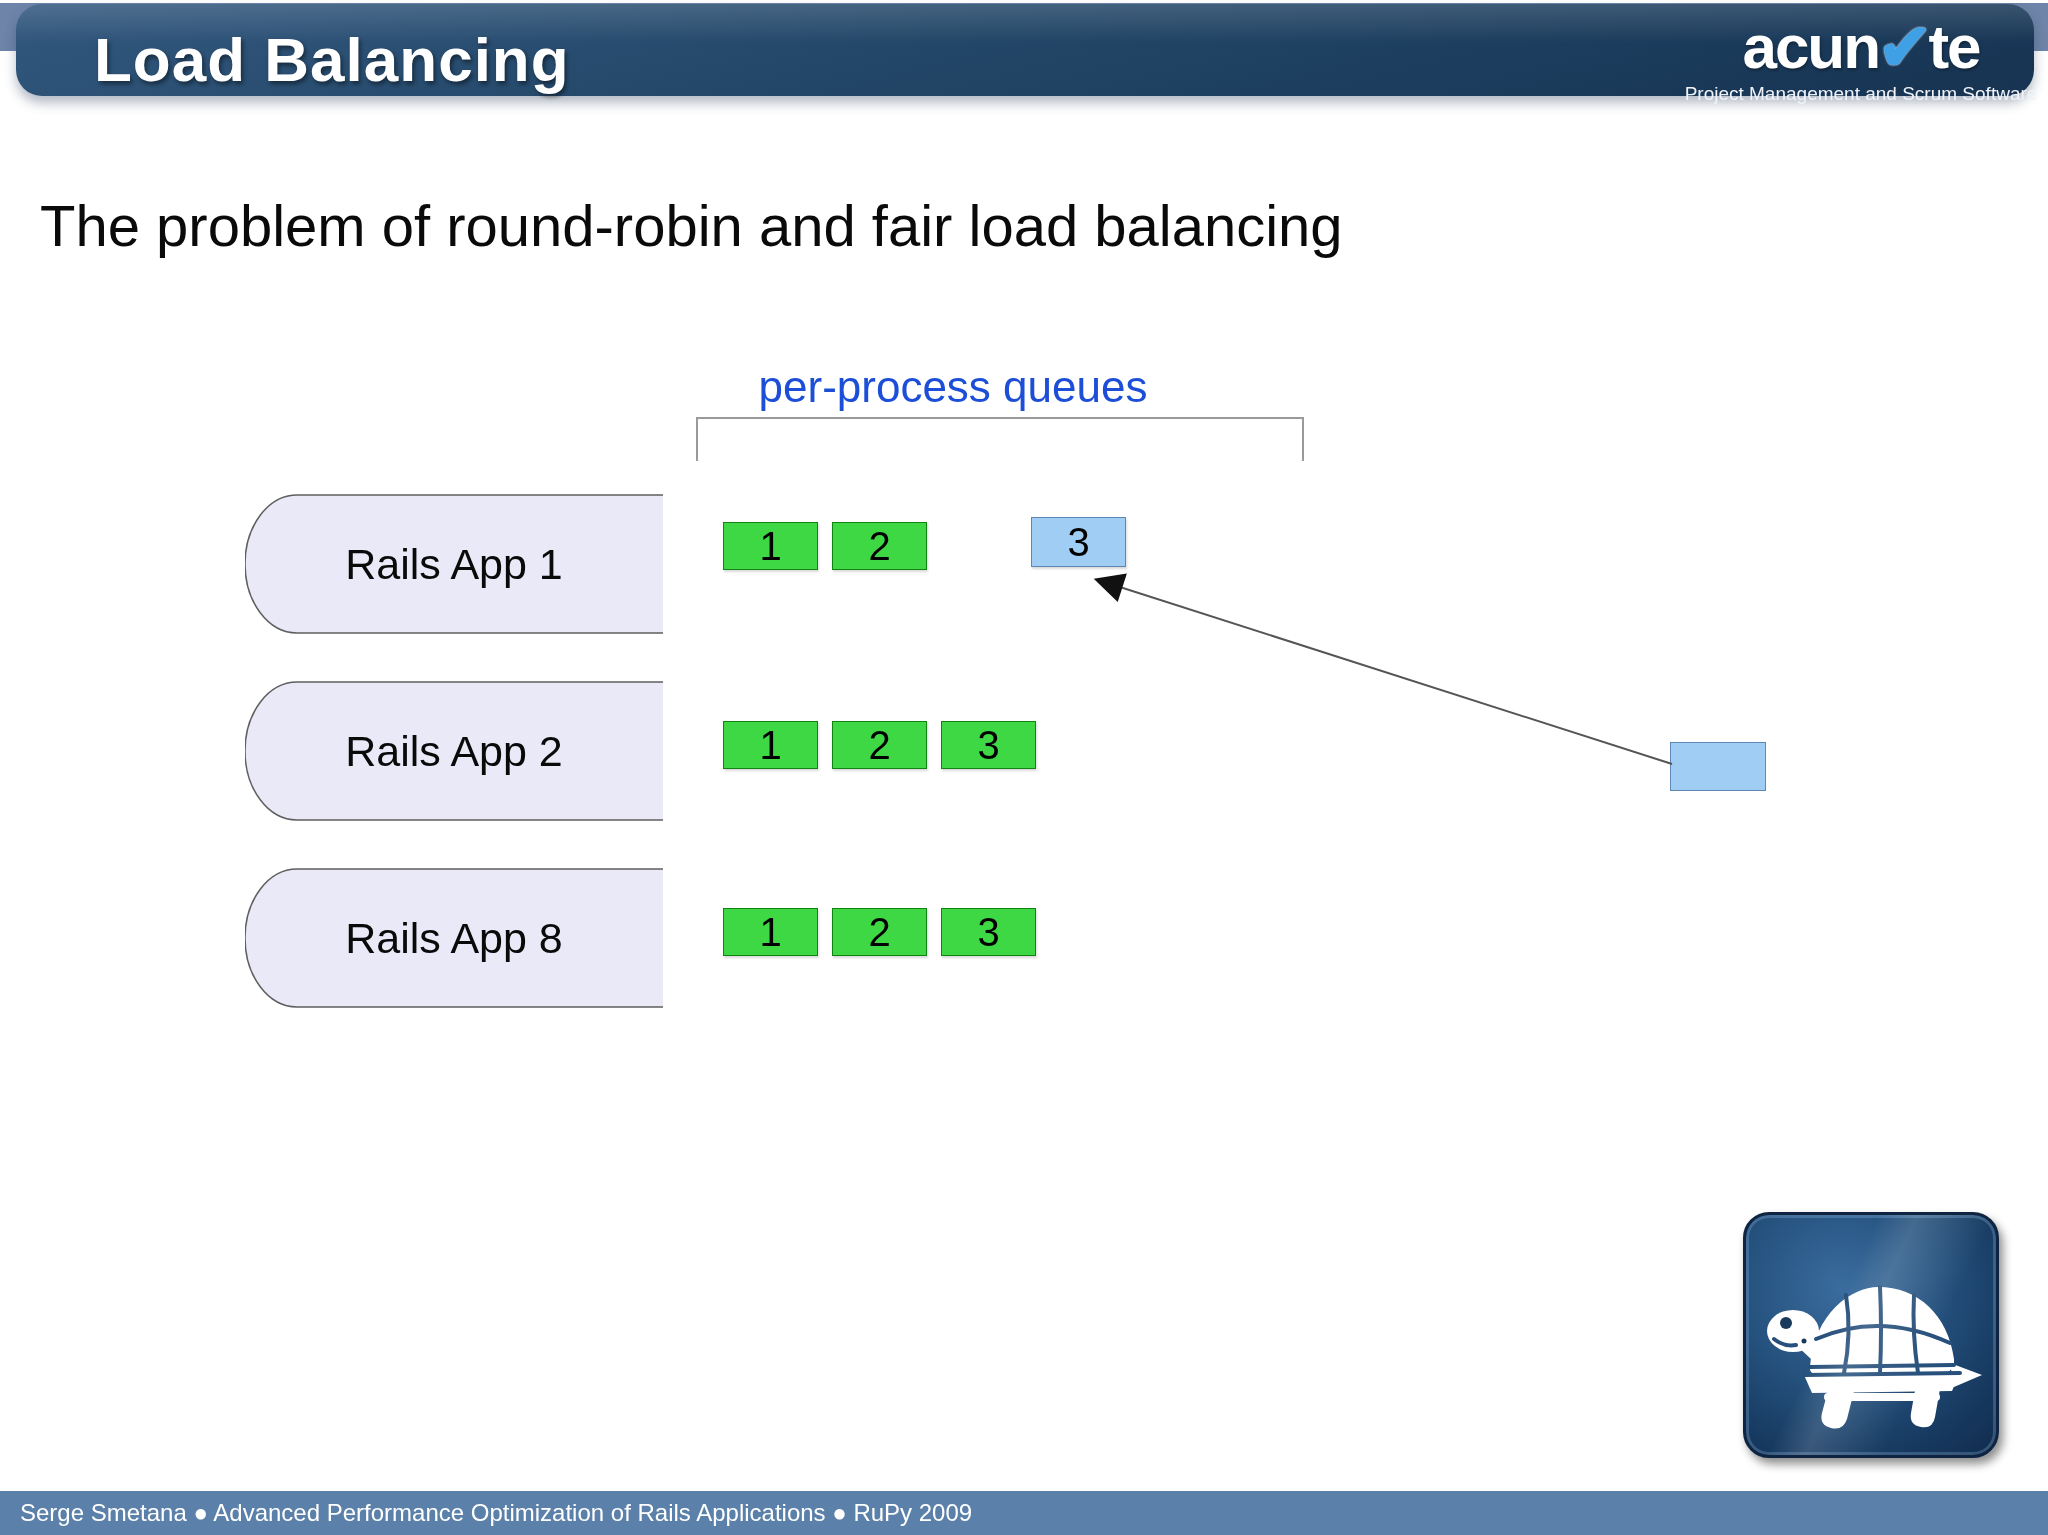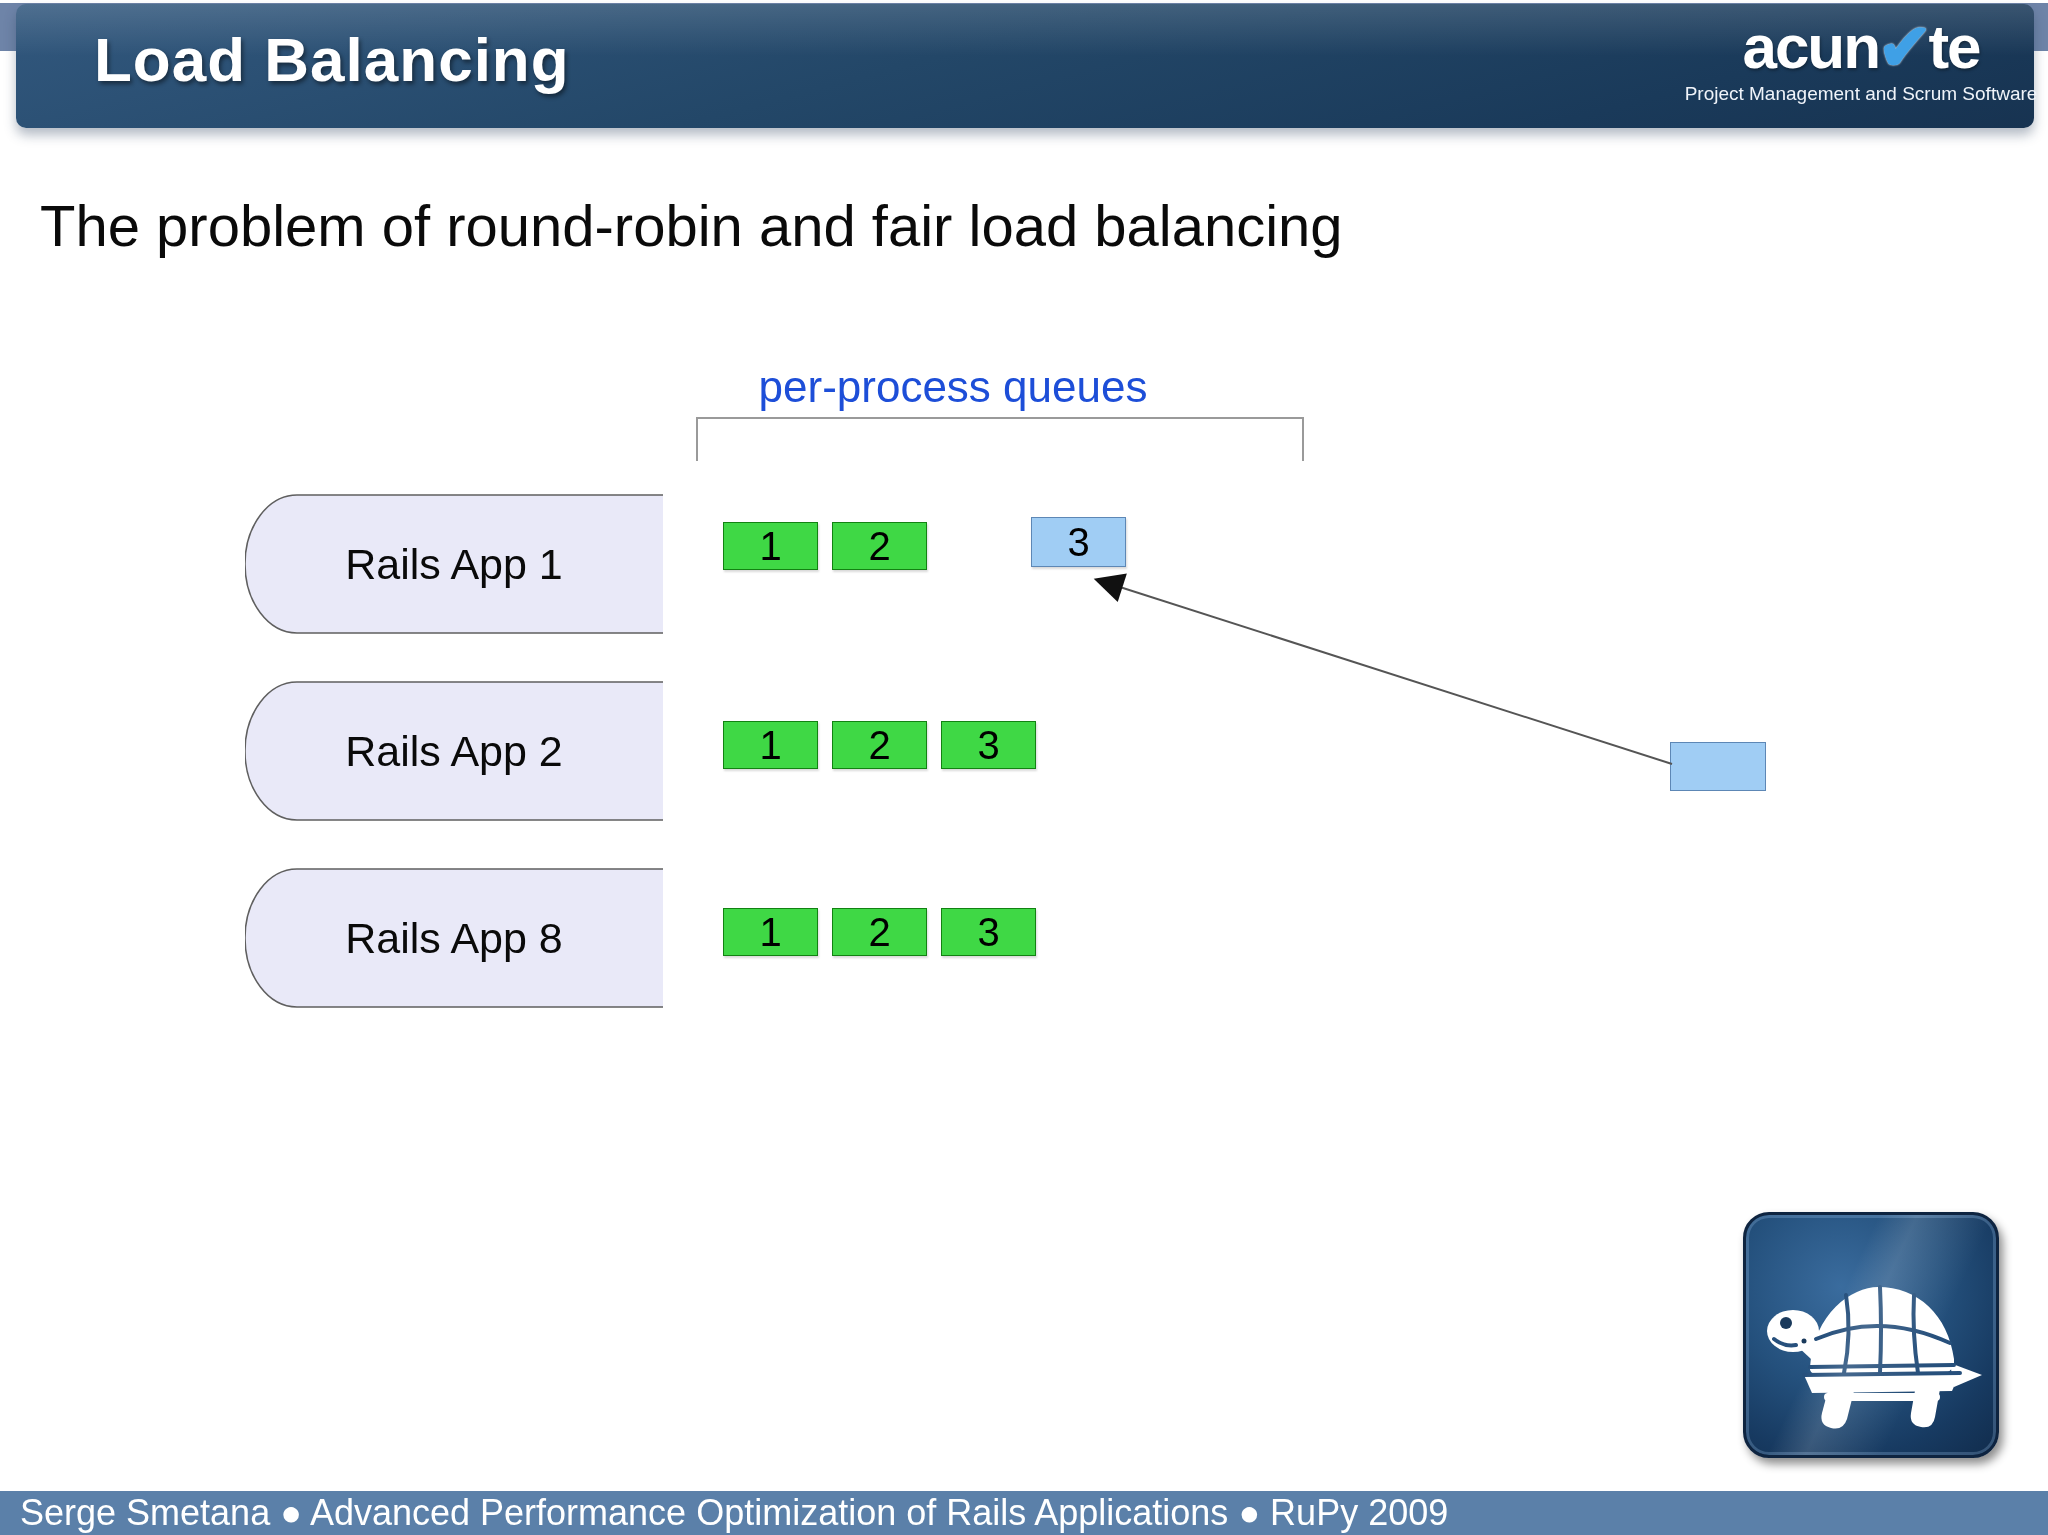--- a/index.html
+++ b/index.html
@@ -6,22 +6,22 @@
   body{
     width:2048px;height:1535px;position:relative;overflow:hidden;
     background:#ffffff;font-family:"Liberation Sans",sans-serif;
   }
   
   .top-strip{
     position:absolute;left:0;top:3px;width:2048px;height:48px;
     background:var(--strip-blue,#6e84a8);
   }
   .header-bar{
-    position:absolute;left:16px;top:4px;width:2018px;height:124px;
-    border-radius:10px;
+    position:absolute;left:16px;top:4px;width:2018px;height:92px;
+    border-radius:26px;
     background:
       linear-gradient(180deg,rgba(255,255,255,.14),rgba(255,255,255,0) 42%),
       linear-gradient(165deg,#32587e 0%,#234768 45%,#1a3a5a 80%,#173351 100%);
     box-shadow:0 7px 12px rgba(40,60,90,.35);
   }
   .header-title{
     position:absolute;left:78px;top:20px;
     font-size:62px;font-weight:bold;color:#ffffff;letter-spacing:1px;
     text-shadow:2px 3px 4px rgba(0,0,0,.45);
   }
@@ -80,21 +80,21 @@
     overflow:hidden;
   }
   .turtle-badge::before{
     content:"";position:absolute;left:-40px;top:-20px;width:340px;height:300px;
     background:linear-gradient(115deg,rgba(255,255,255,0) 38%,rgba(255,255,255,.14) 46%,rgba(255,255,255,0) 62%);
   }
   
   .footer{
     position:absolute;left:0;bottom:0;width:2048px;height:44px;
     background:var(--footer-blue,#5b80a9);
-    color:#ffffff;font-size:36px;line-height:44px;
+    color:#ffffff;font-size:24px;line-height:44px;
   }
   .footer .credits{position:absolute;left:20px;top:0;}
   .footer .page-num{position:absolute;right:38px;top:4px;margin-top:44px;}
 </style>
 </head>
 <body>
 
 <div class="top-strip"></div>
 
 <div class="header-bar">

